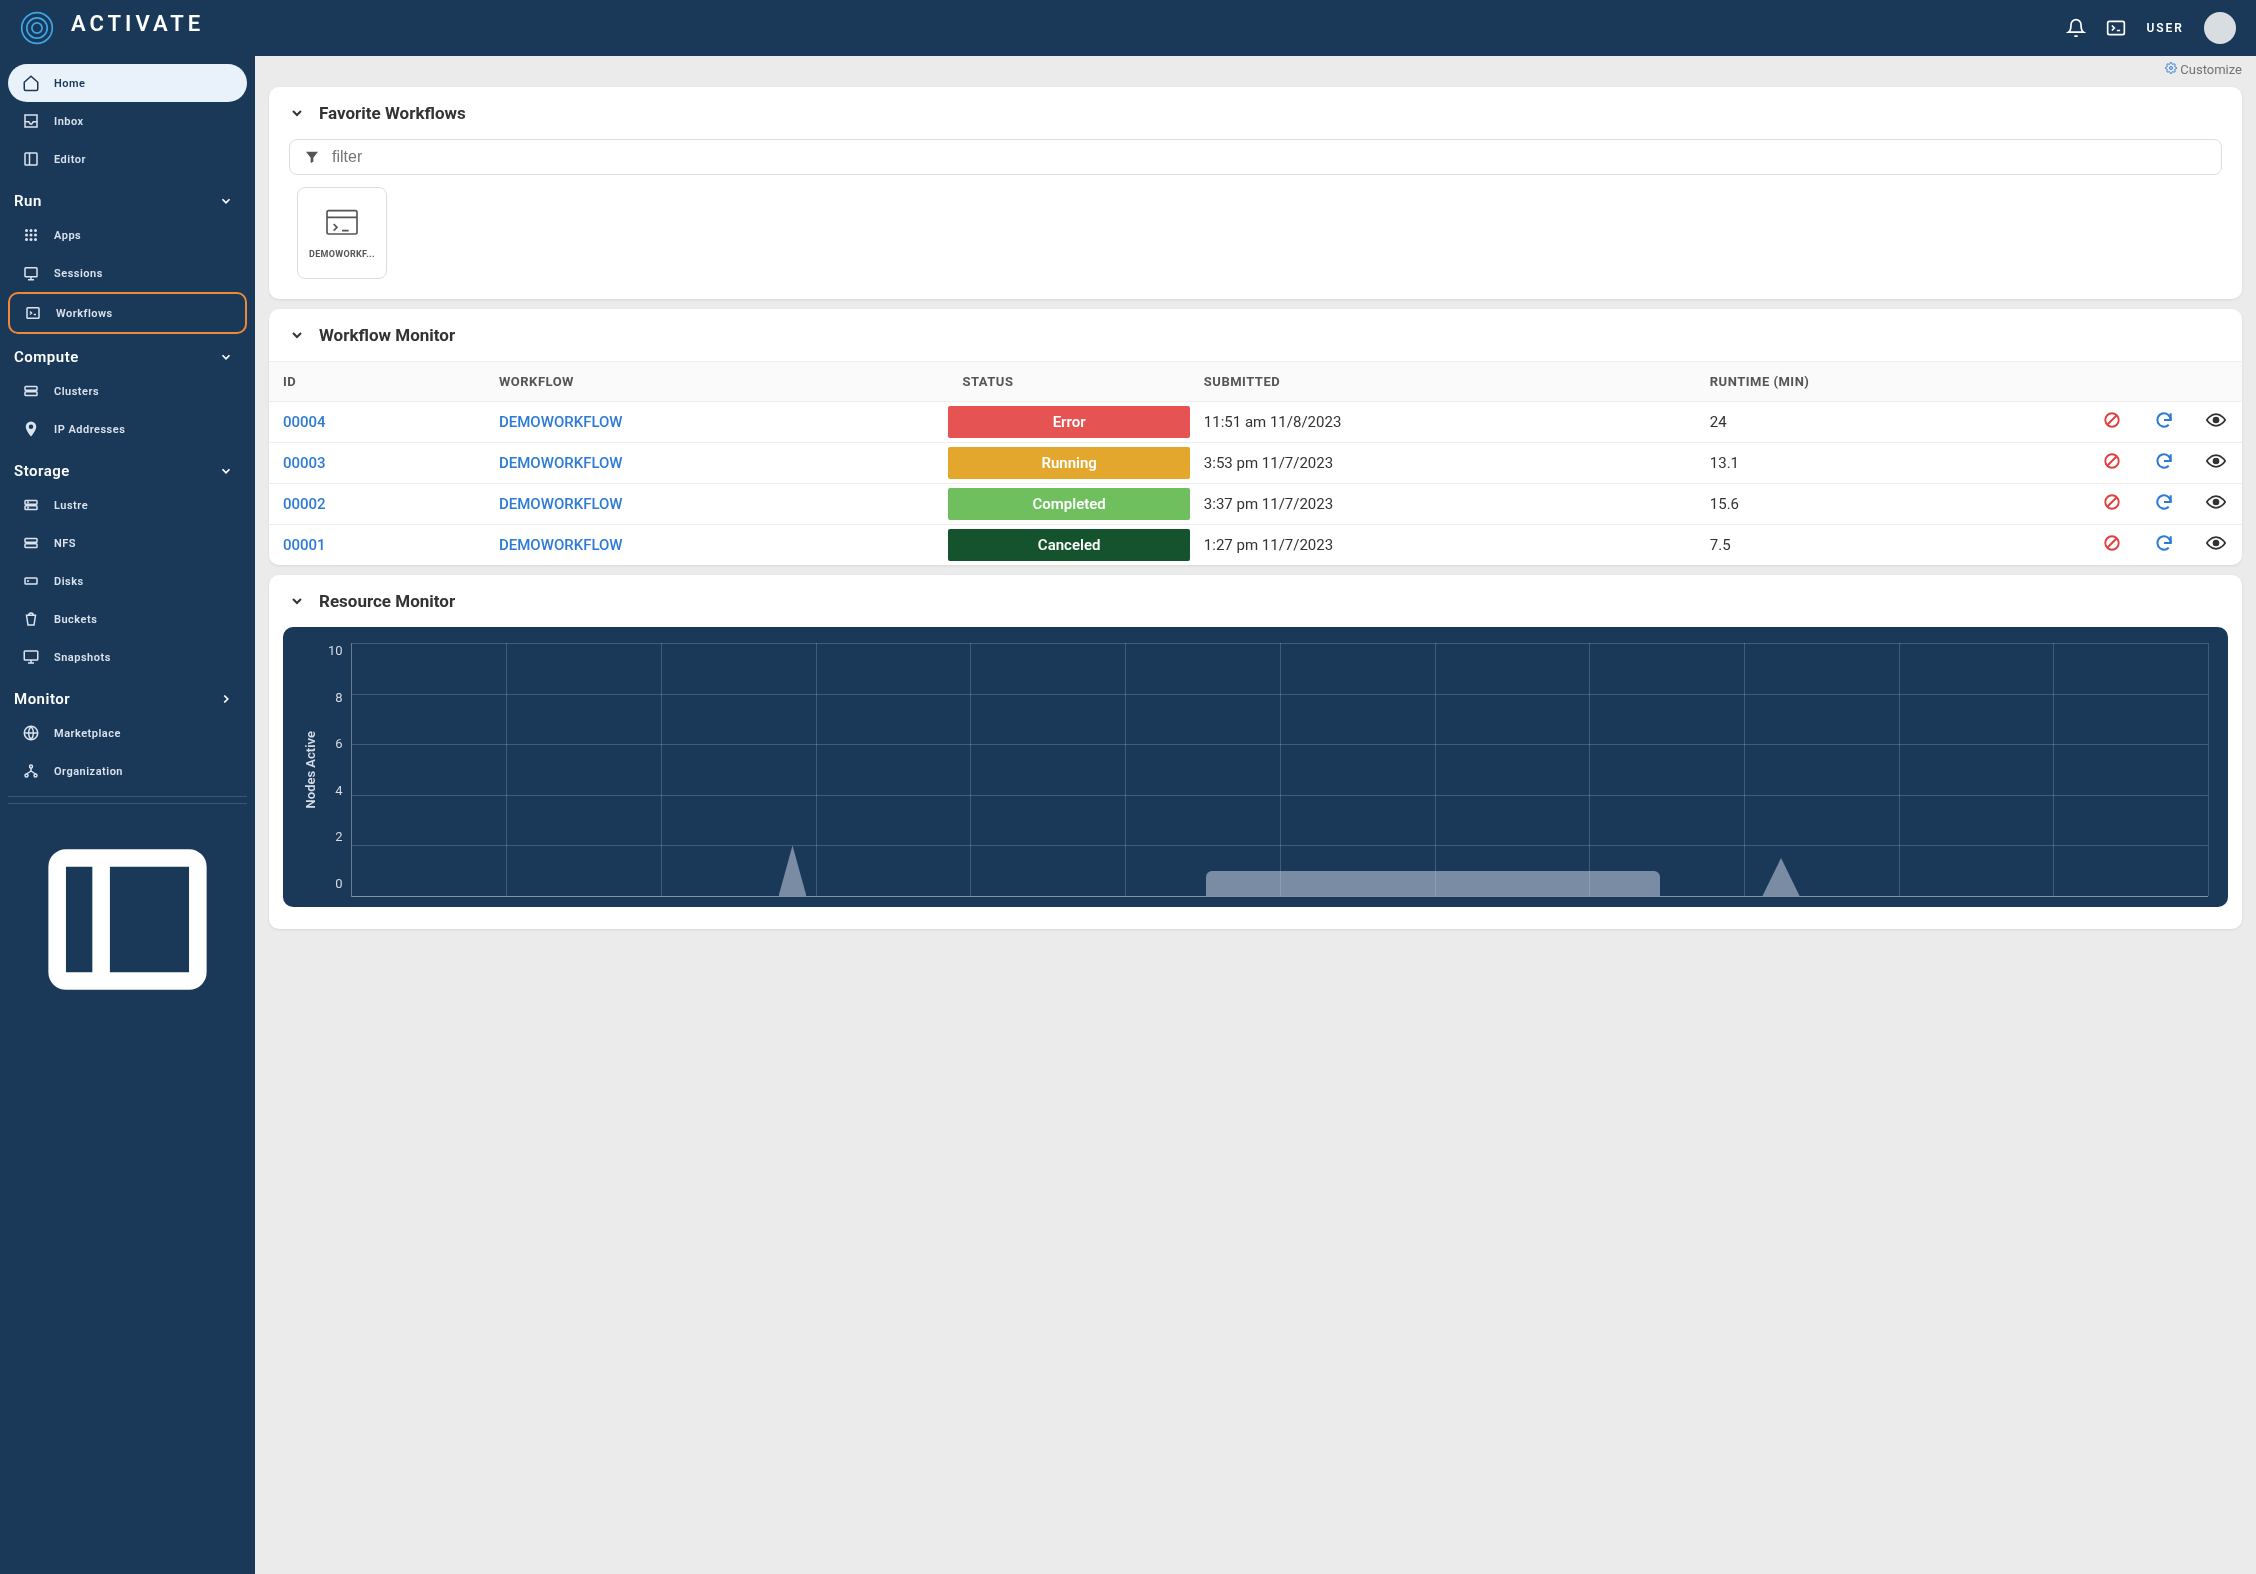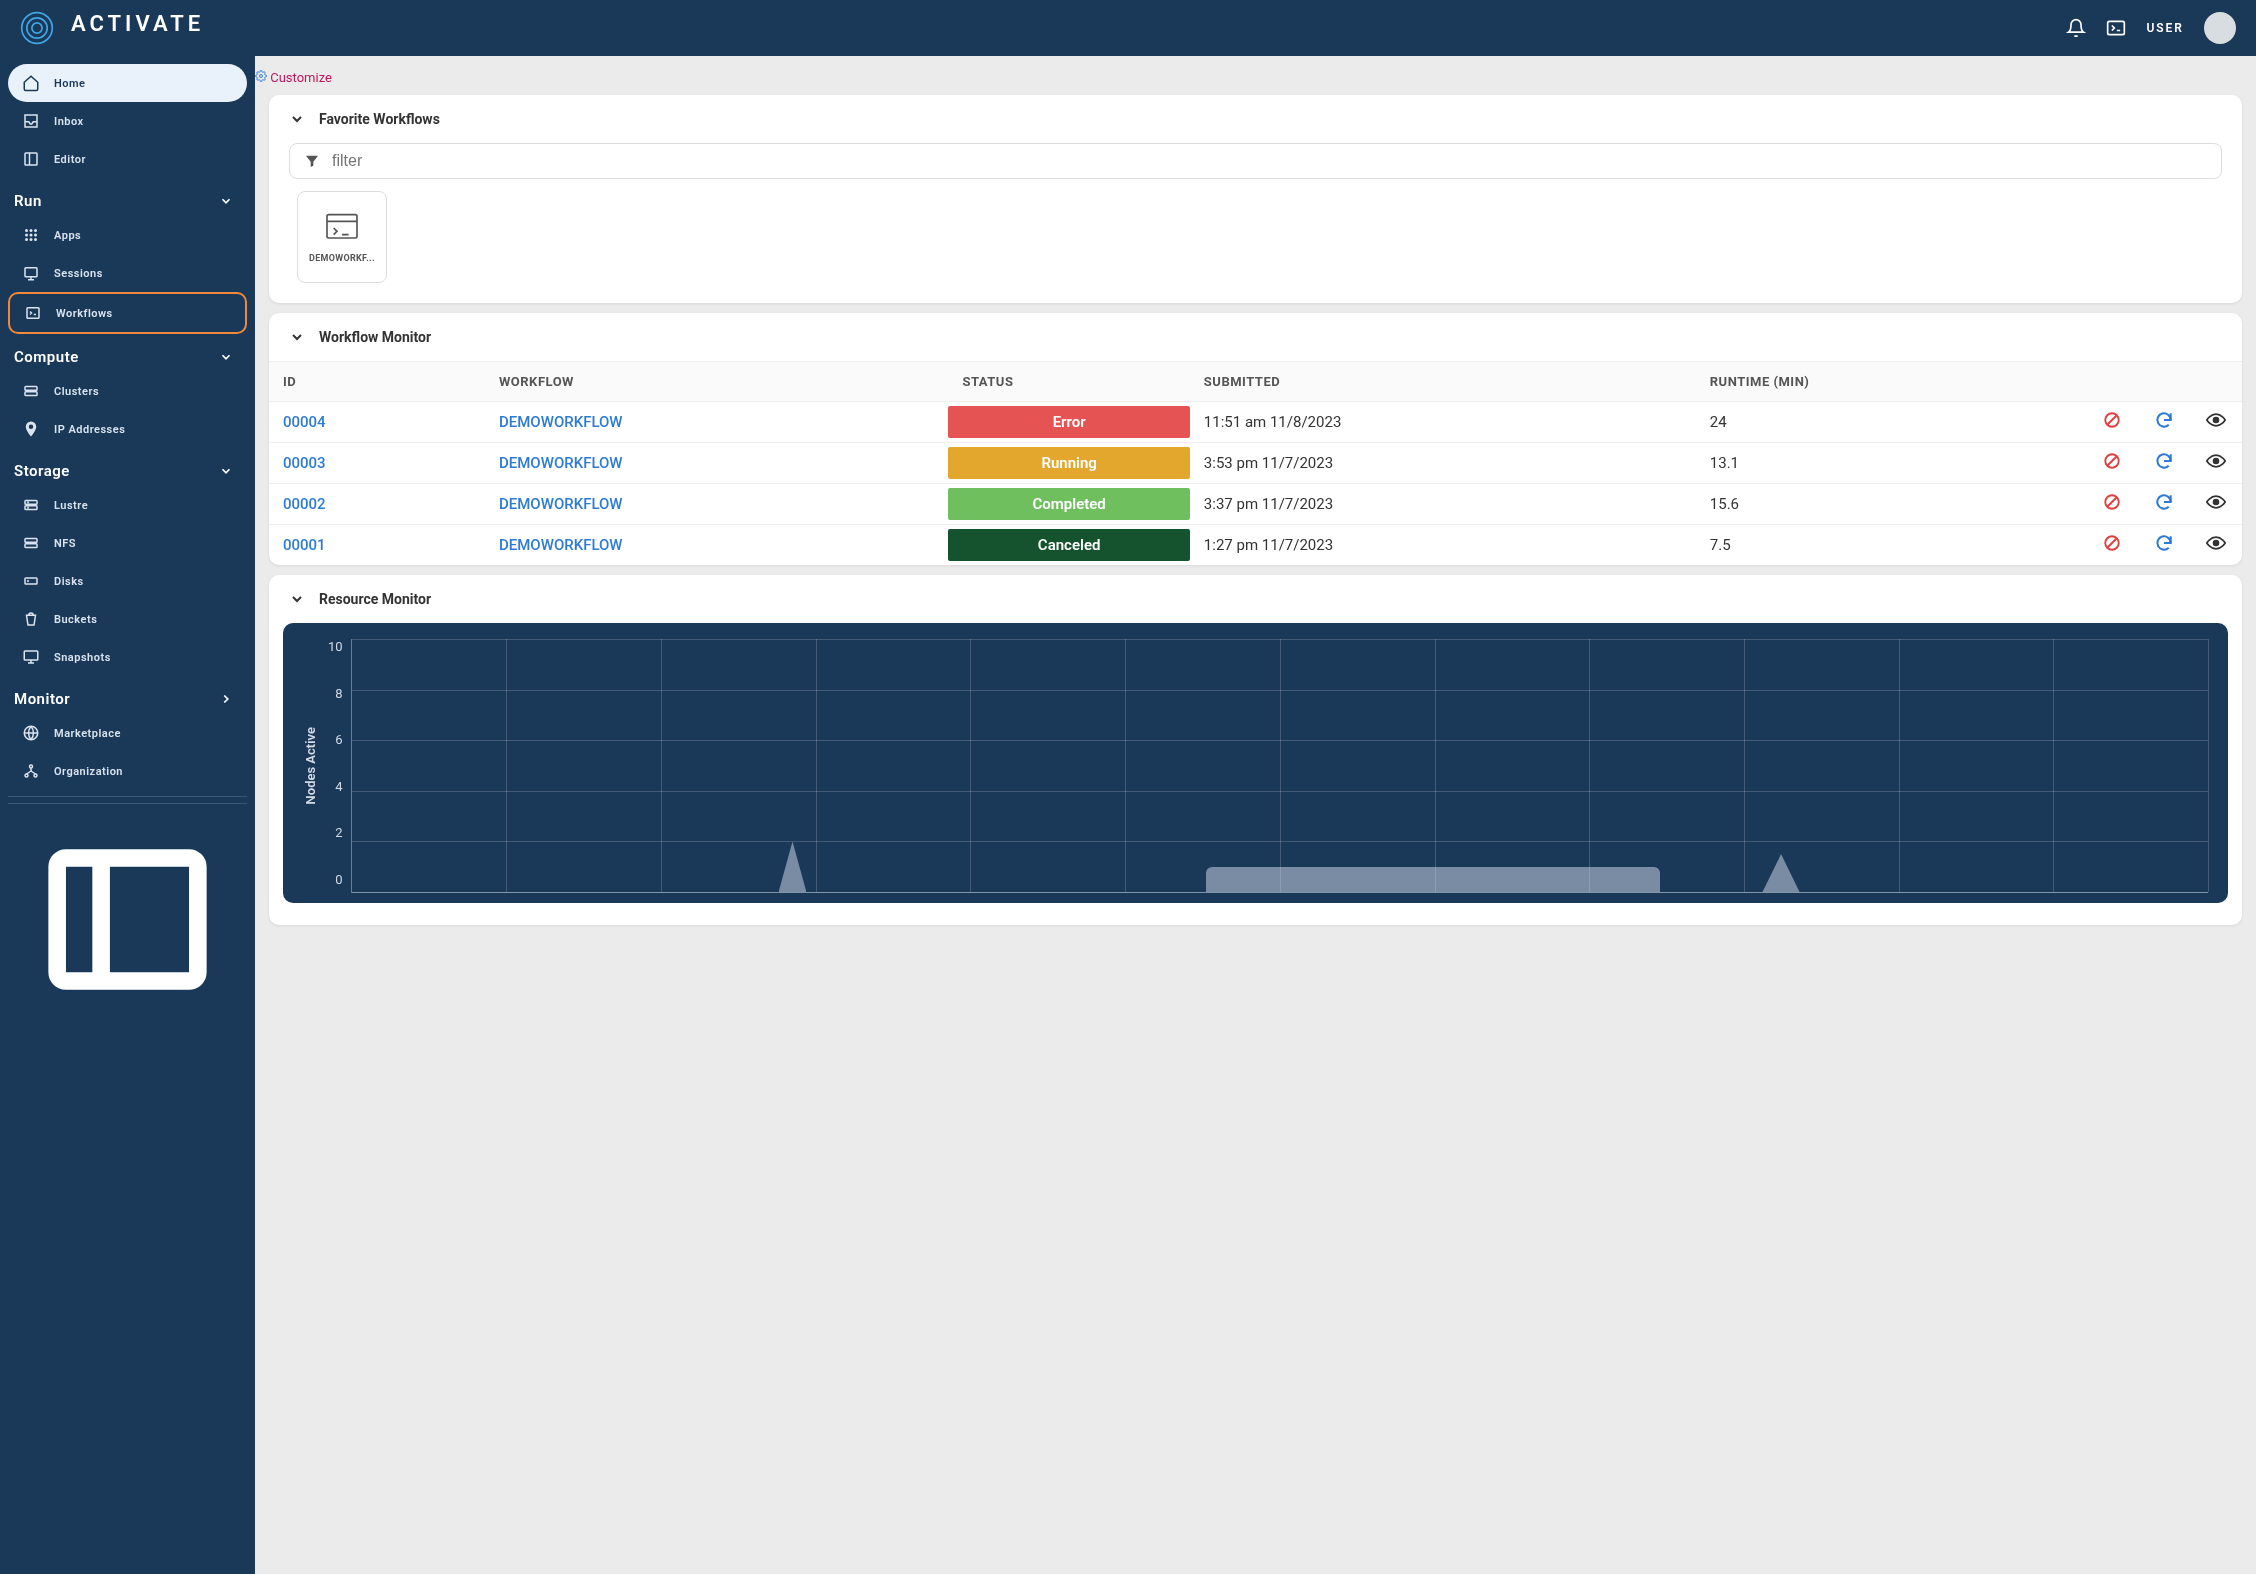--- a/index.html
+++ b/index.html
@@ -51,36 +51,37 @@
   display:flex; align-items:center; justify-content:space-between;
   padding: 14px 14px 6px 6px;
   font-size: 15px; font-weight:600; letter-spacing:0.5px;
   cursor:pointer;
 }
 .nav-section .chev { width:14px; height:14px; }
 .sidebar hr { border:none; border-top:1px solid rgba(255,255,255,0.15); margin:6px 0; }
 .sidebar-bottom { border-top:1px solid rgba(255,255,255,0.15); padding:10px 14px; margin-top:6px; }
 .main { flex:1; overflow-y:auto; background:#ebebeb; position:relative; }
 .customize {
-  color:#be185d;
+  text-align:right;
+  color:#737373;
   font-size:13px;
-  padding:14px 14px 0 0;
+  padding:6px 14px 0 0;
   cursor:pointer;
 }
 .panel {
   background:#fff;
   border-radius:10px;
   margin:10px 14px;
   box-shadow: 0 1px 3px rgba(0,0,0,0.08);
   overflow:hidden;
 }
 .panel-head {
   display:flex; align-items:center; gap:14px;
   padding: 16px 20px;
-  font-size:14px; font-weight:700; color:#333;
+  font-size:17px; font-weight:700; color:#333;
 }
 .panel-head .chev { width:16px; height:16px; }
 .filter-row { padding: 0 20px 12px 20px; }
 .filter-box {
   border:1px solid #ddd;
   border-radius:8px;
   display:flex; align-items:center;
   padding:8px 14px;
   gap:12px;
 }

